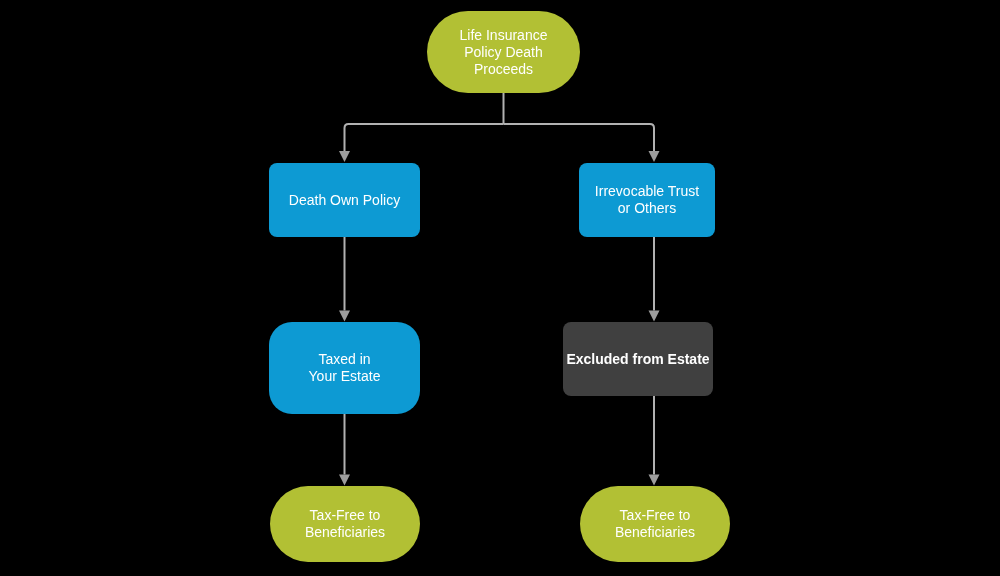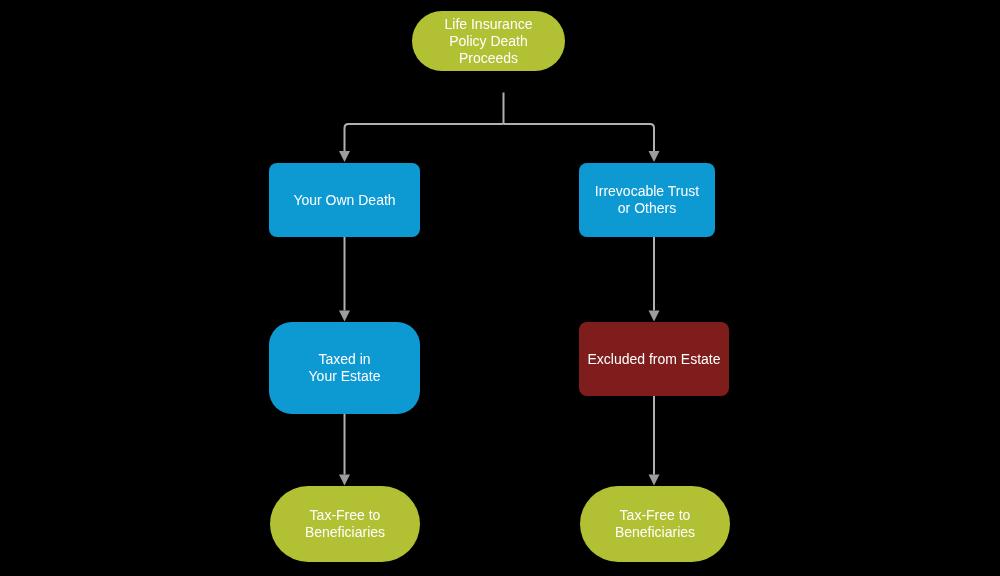--- a/index.html
+++ b/index.html
@@ -57,33 +57,33 @@
     <path fill="none" stroke-width="2" d="M654 396 V474.5" stroke="#b1b1b1"></path>
 
     <polygon points="339,151 350,151 344.5,162" fill="#9d9d9d"></polygon>
     <polygon points="648.5,151 659.5,151 654,162" fill="#9d9d9d"></polygon>
     <polygon points="339,310.5 350,310.5 344.5,321.5" fill="#9d9d9d"></polygon>
     <polygon points="648.5,310.5 659.5,310.5 654,321.5" fill="#9d9d9d"></polygon>
     <polygon points="339,474.5 350,474.5 344.5,485.5" fill="#9d9d9d"></polygon>
     <polygon points="648.5,474.5 659.5,474.5 654,485.5" fill="#9d9d9d"></polygon>
   </svg>
 
-  <div class="node terminator" style="left: 412px; top: 11px; width: 153px; height: 60px; background-color: rgb(178, 192, 52);">Life Insurance
+  <div class="node terminator" style="left: 427px; top: 11px; width: 153px; height: 82px; background-color: rgb(178, 192, 52);">Life Insurance
 Policy Death
 Proceeds</div>
 
-  <div class="node process" style="left: 269px; top: 163px; width: 151px; height: 74px; background-color: rgb(13, 154, 211);">Your Own Death</div>
+  <div class="node process" style="left: 269px; top: 163px; width: 151px; height: 74px; background-color: rgb(13, 154, 211);">Death Own Policy</div>
 
   <div class="node process" style="left: 579px; top: 163px; width: 136px; height: 74px; background-color: rgb(13, 154, 211);">Irrevocable Trust
 or Others</div>
 
   <div class="node process" style="left: 269px; top: 322px; width: 151px; height: 92px; background-color: rgb(13, 154, 211); border-radius: 23px;">Taxed in
 Your Estate</div>
 
-  <div class="node process" style="left: 579px; top: 322px; width: 150px; height: 74px; background-color: #7f1d1d;">Excluded from Estate</div>
+  <div class="node process" style="left: 563px; top: 322px; width: 150px; height: 74px; background-color: #404040; font-weight: bold;">Excluded from Estate</div>
 
   <div class="node terminator" style="left: 270px; top: 486px; width: 150px; height: 76px; border-radius: 38px; background-color: rgb(178, 192, 52);">Tax-Free to
 Beneficiaries</div>
 
   <div class="node terminator" style="left: 580px; top: 486px; width: 150px; height: 76px; border-radius: 38px; background-color: rgb(178, 192, 52);">Tax-Free to
 Beneficiaries</div>
 
 </div>
 
 </body></html>

